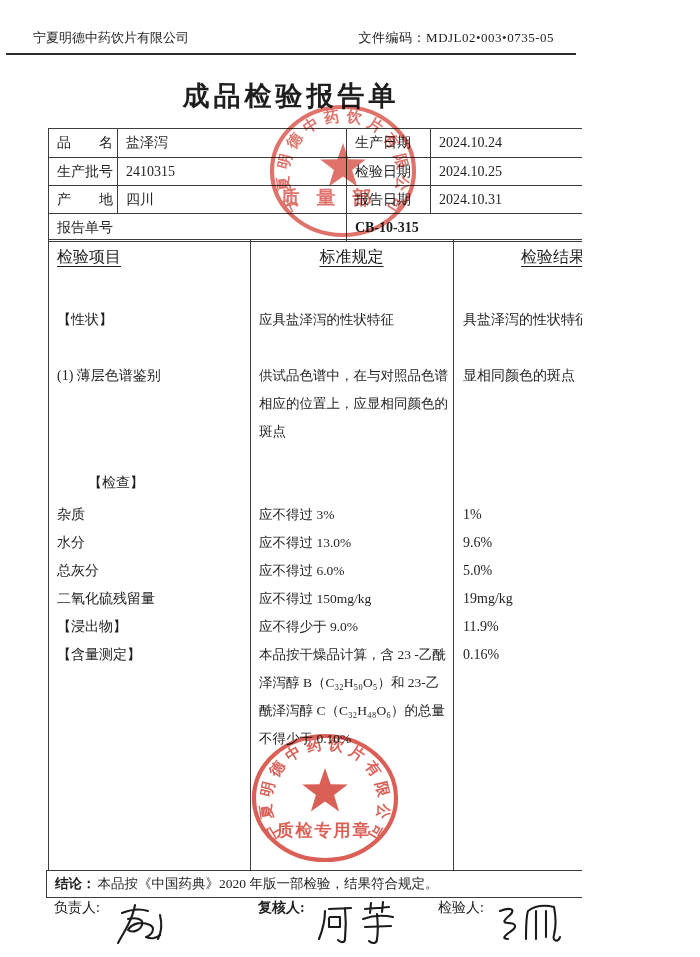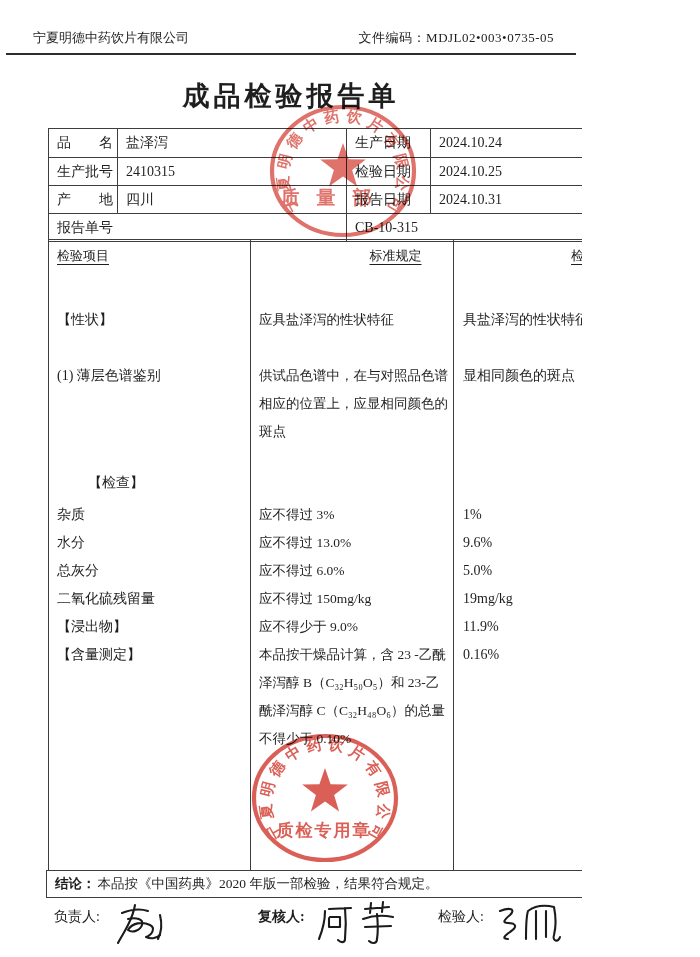--- a/index.html
+++ b/index.html
@@ -20,38 +20,38 @@
     display:grid;grid-template-columns:68px 229px 84px 1fr;grid-auto-rows:28px;
     border:1px solid #3d3d3d;box-sizing:border-box;background:transparent;}
   .it-cell{display:flex;align-items:center;padding-left:8px;font-size:14px;box-sizing:border-box;white-space:nowrap;}
   .it-cell.bt{border-top:1px solid #3d3d3d;}
   .it-cell.bl{border-left:1px solid #3d3d3d;}
   
   #main-table{position:absolute;top:239px;left:48px;width:606px;height:632px;
     border:1px solid #3d3d3d;box-sizing:border-box;}
   .vline{position:absolute;top:0;bottom:0;width:1px;background:#3d3d3d;}
   .v1{left:201px;}.v2{left:404px;}
-  .mt-head{display:grid;grid-template-columns:201px 203px 1fr;height:66px;padding-top:7px;box-sizing:border-box;font-size:13px;gap:44px;}
+  .mt-head{display:grid;grid-template-columns:201px 203px 1fr;height:66px;padding-top:7px;box-sizing:border-box;font-size:16px;}
   .mt-h{text-align:center;}
   .mt-h.first{text-align:left;padding-left:8px;}
   .mt-h span{text-decoration:underline;text-underline-offset:4px;}
   .mt-row{display:grid;grid-template-columns:201px 203px 1fr;font-size:14px;}
   .mt-c{line-height:28px;min-height:28px;box-sizing:border-box;}
   .mt-c1{padding-left:8px;}
   .mt-c2{padding-left:9px;padding-right:1px;font-size:13.5px;}
   .mt-c3{padding-left:10px;}
   
   .conclusion{position:absolute;top:870px;left:46px;width:610px;height:28px;
     border:1px solid #3d3d3d;box-sizing:border-box;font-size:13.5px;
     display:flex;align-items:center;padding-left:8px;background:#fff;}
   .c-label{font-weight:700;margin-right:2px;}
   
   .signers{position:absolute;top:899px;left:48px;right:20px;height:54px;font-size:14px;}
   .signer{position:absolute;display:flex;align-items:flex-start;}
-  .signer .lab{padding-top:9px;white-space:nowrap;}
+  .signer .lab{white-space:nowrap;}
   .s1{left:6px;}.s2{left:210px;font-weight:bold;}.s3{left:390px;}
   .sig{margin-left:8px;margin-top:0;}
   .sig path{fill:none;stroke:#1b1b1b;stroke-width:2.1;stroke-linecap:round;stroke-linejoin:round;}
   
   .stamp{position:absolute;width:160px;height:160px;mix-blend-mode:multiply;pointer-events:none;}
   #stamp-top{opacity:.82;}
   #stamp-bottom{opacity:.93;}
   .stamp text{font-family:"Liberation Serif","DejaVu Serif",serif;}
 </style>
 </head>
@@ -74,21 +74,21 @@
       <div class="it-cell bl">2024.10.24</div>
       <div class="it-cell bt">生产批号</div>
       <div class="it-cell bl bt">2410315</div>
       <div class="it-cell bl bt">检验日期</div>
       <div class="it-cell bl bt">2024.10.25</div>
       <div class="it-cell bt">产　　地</div>
       <div class="it-cell bl bt">四川</div>
       <div class="it-cell bl bt">报告日期</div>
       <div class="it-cell bl bt">2024.10.31</div>
       <div class="it-cell bt" style="grid-column: 1 / 3;">报告单号</div>
-      <div class="it-cell bl bt" style="grid-column: 3 / 5;">CB-10-315</div>
+      <div class="it-cell bl bt" style="grid-column: 3 / 5; font-weight: bold;">CB-10-315</div>
     </div>
 
   <div id="main-table">
     <div class="mt-head" id="mt-head">
         <div class="mt-h first"><span>检验项目</span></div>
         <div class="mt-h"><span>标准规定</span></div>
         <div class="mt-h"><span>检验结果</span></div>
       </div>
     <div id="mt-rows">
         <div class="mt-row">

